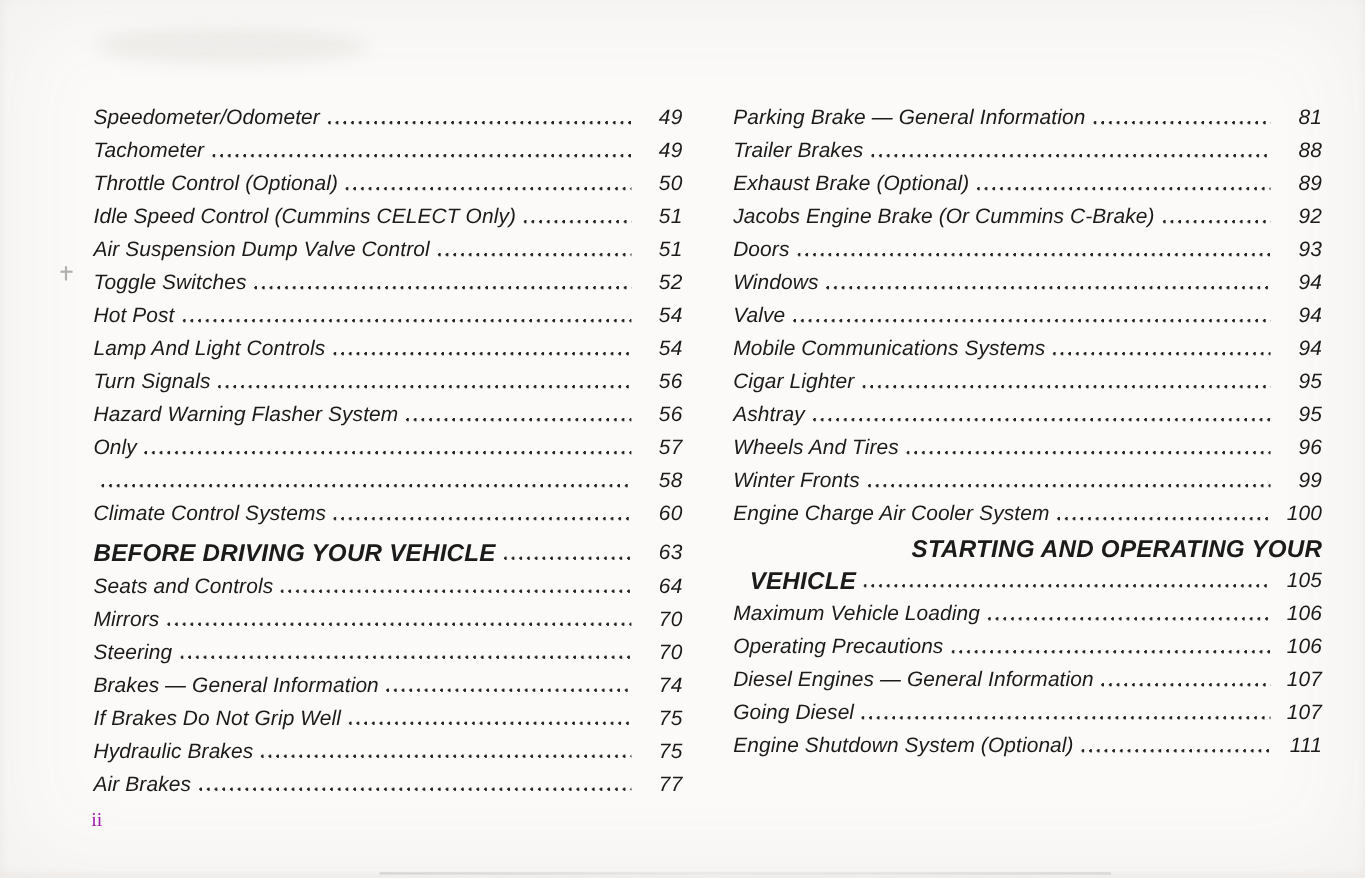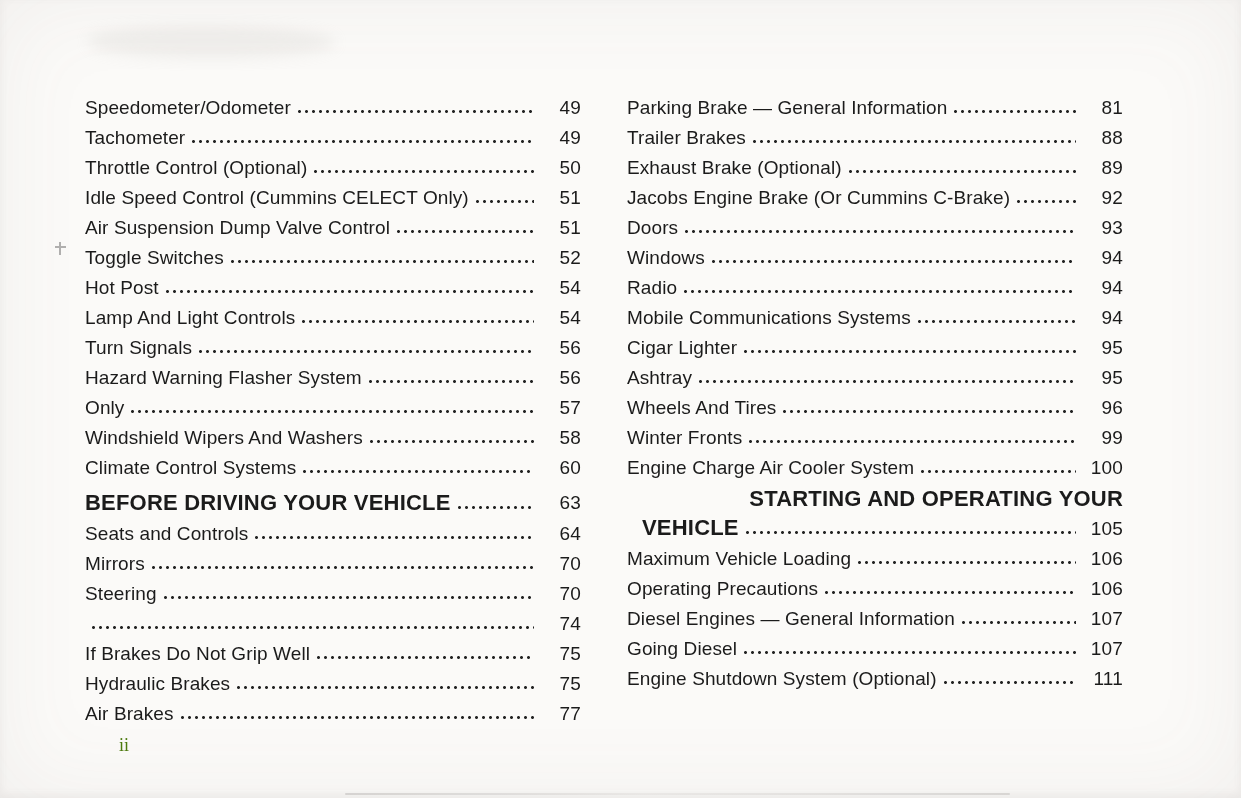--- a/index.html
+++ b/index.html
@@ -37,22 +37,23 @@
   .bottom-edge {
     position: absolute; left: 345px; bottom: 3px;
     width: 665px; height: 2px; border-radius: 2px;
     background: linear-gradient(90deg,
       rgba(115,112,108,0.22), rgba(115,112,108,0.06) 45%,
       rgba(115,112,108,0.10) 70%, rgba(115,112,108,0.20));
   }
   .columns {
     position: absolute; top: 0; left: 0; right: 0;
     display: flex;
-    padding: 91px 118px 0 85px;
+    padding: 91px 39px 0 85px;
     gap: 46px;
+    font-style: italic;
   }
   .col { flex: 1 1 0; min-width: 0; }
   .row {
     display: flex;
     align-items: flex-end;
     height: 30px;
   }
   .t {
     font-size: 19px;
     line-height: 26px;
@@ -88,21 +89,21 @@
   .row.hline1 .t, .row.hline2 .t {
     font-size: 22px;
     font-weight: bold;
     line-height: 28px;
     letter-spacing: 0.2px;
   }
   .hindent { width: 15px; flex: 0 0 auto; }
   .footer-folio {
     position: absolute; left: 83px; top: 735px;
     font-family: "Liberation Serif", "DejaVu Serif", serif;
-    font-size: 18px; color: #4d7c0f; margin-left: 36px;
+    font-size: 18px; color: #a21caf;
   }
 </style>
 </head>
 <body>
 
 <div class="page">
   <div class="ghost-imprint"></div>
   <div class="smudge-plus"></div>
 
   <div class="columns">
@@ -157,21 +158,20 @@
           <span class="t">Hazard Warning Flasher System</span>
           <span class="leader"></span>
           <span class="pg">56</span>
         </div>
       <div class="row">
           <span class="t">Only</span>
           <span class="leader"></span>
           <span class="pg">57</span>
         </div>
       <div class="row">
-          <span class="t">Windshield Wipers And Washers</span>
           <span class="leader"></span>
           <span class="pg">58</span>
         </div>
       <div class="row">
           <span class="t">Climate Control Systems</span>
           <span class="leader"></span>
           <span class="pg">60</span>
         </div>
       <div class="row heading">
           <span class="t">BEFORE DRIVING YOUR VEHICLE</span>
@@ -187,20 +187,21 @@
           <span class="t">Mirrors</span>
           <span class="leader"></span>
           <span class="pg">70</span>
         </div>
       <div class="row">
           <span class="t">Steering</span>
           <span class="leader"></span>
           <span class="pg">70</span>
         </div>
       <div class="row">
+          <span class="t">Brakes — General Information</span>
           <span class="leader"></span>
           <span class="pg">74</span>
         </div>
       <div class="row">
           <span class="t">If Brakes Do Not Grip Well</span>
           <span class="leader"></span>
           <span class="pg">75</span>
         </div>
       <div class="row">
           <span class="t">Hydraulic Brakes</span>
@@ -239,21 +240,21 @@
           <span class="t">Doors</span>
           <span class="leader"></span>
           <span class="pg">93</span>
         </div>
       <div class="row">
           <span class="t">Windows</span>
           <span class="leader"></span>
           <span class="pg">94</span>
         </div>
       <div class="row">
-          <span class="t">Radio</span>
+          <span class="t">Valve</span>
           <span class="leader"></span>
           <span class="pg">94</span>
         </div>
       <div class="row">
           <span class="t">Mobile Communications Systems</span>
           <span class="leader"></span>
           <span class="pg">94</span>
         </div>
       <div class="row">
           <span class="t">Cigar Lighter</span>

